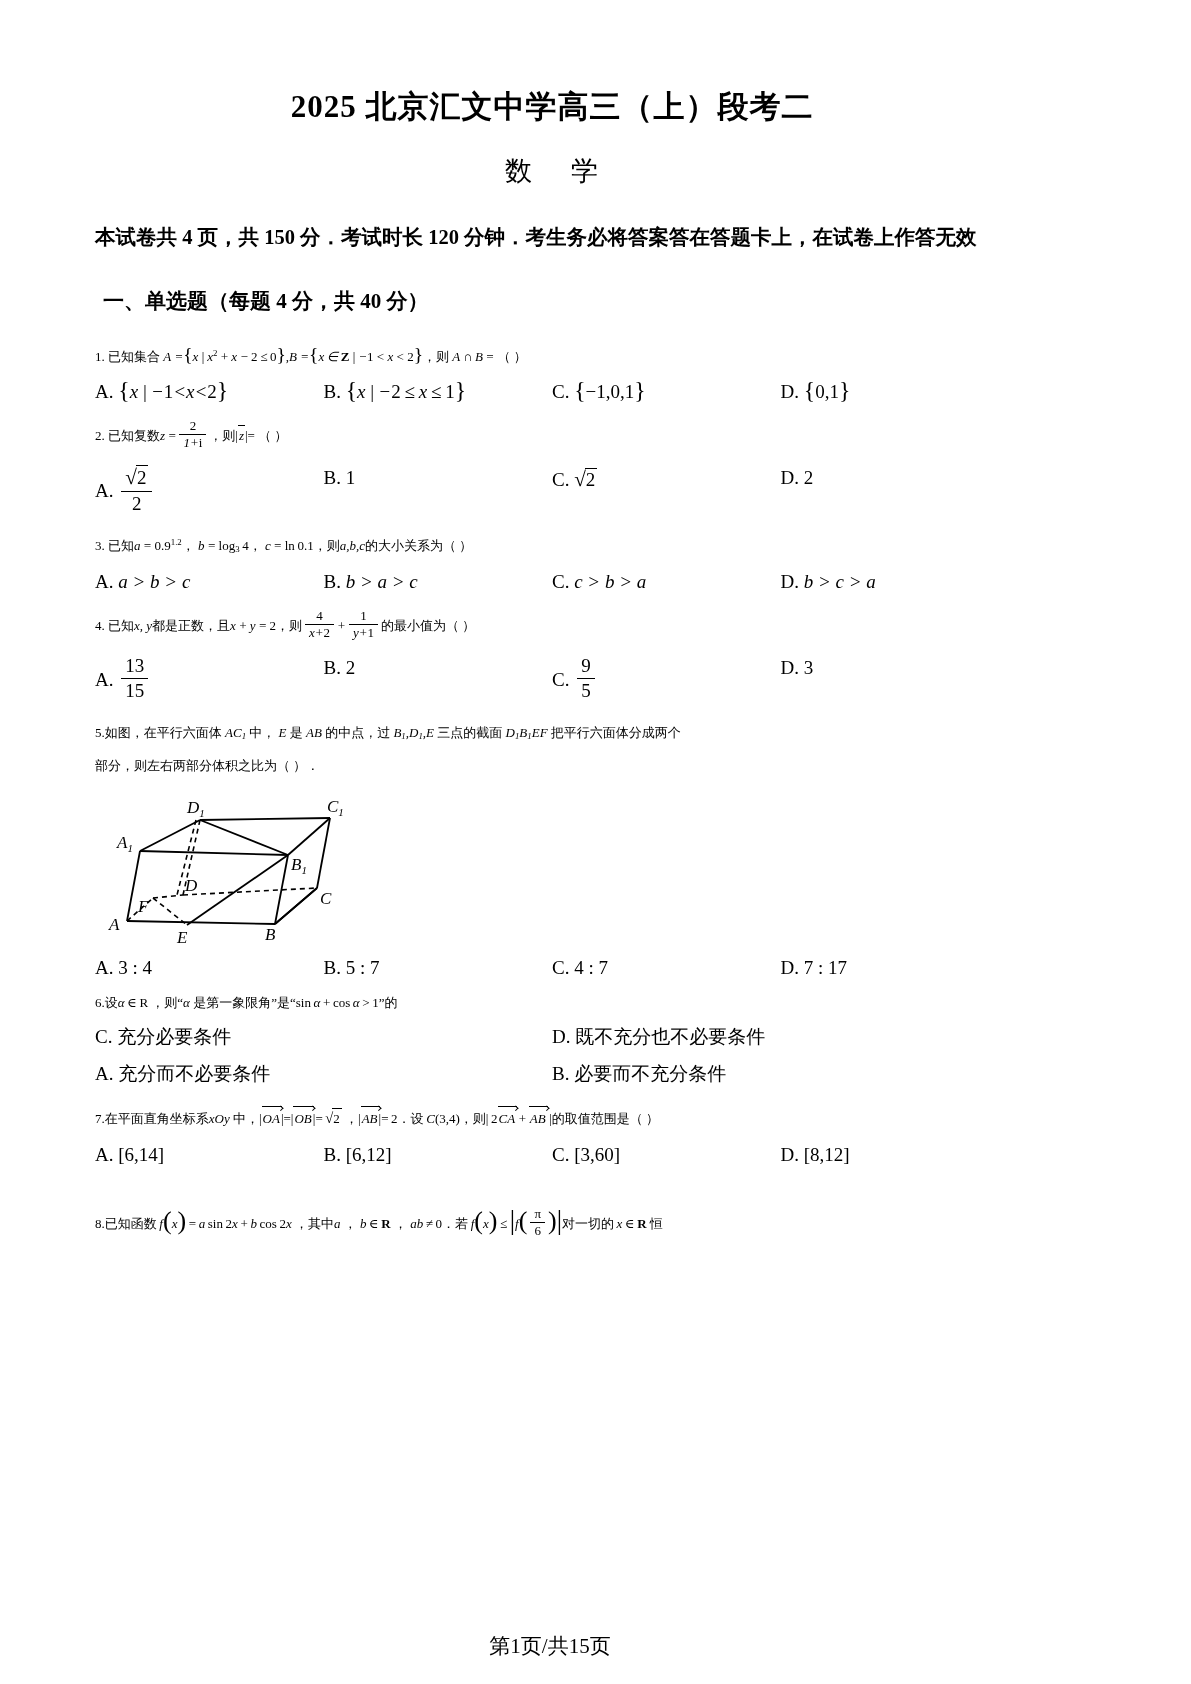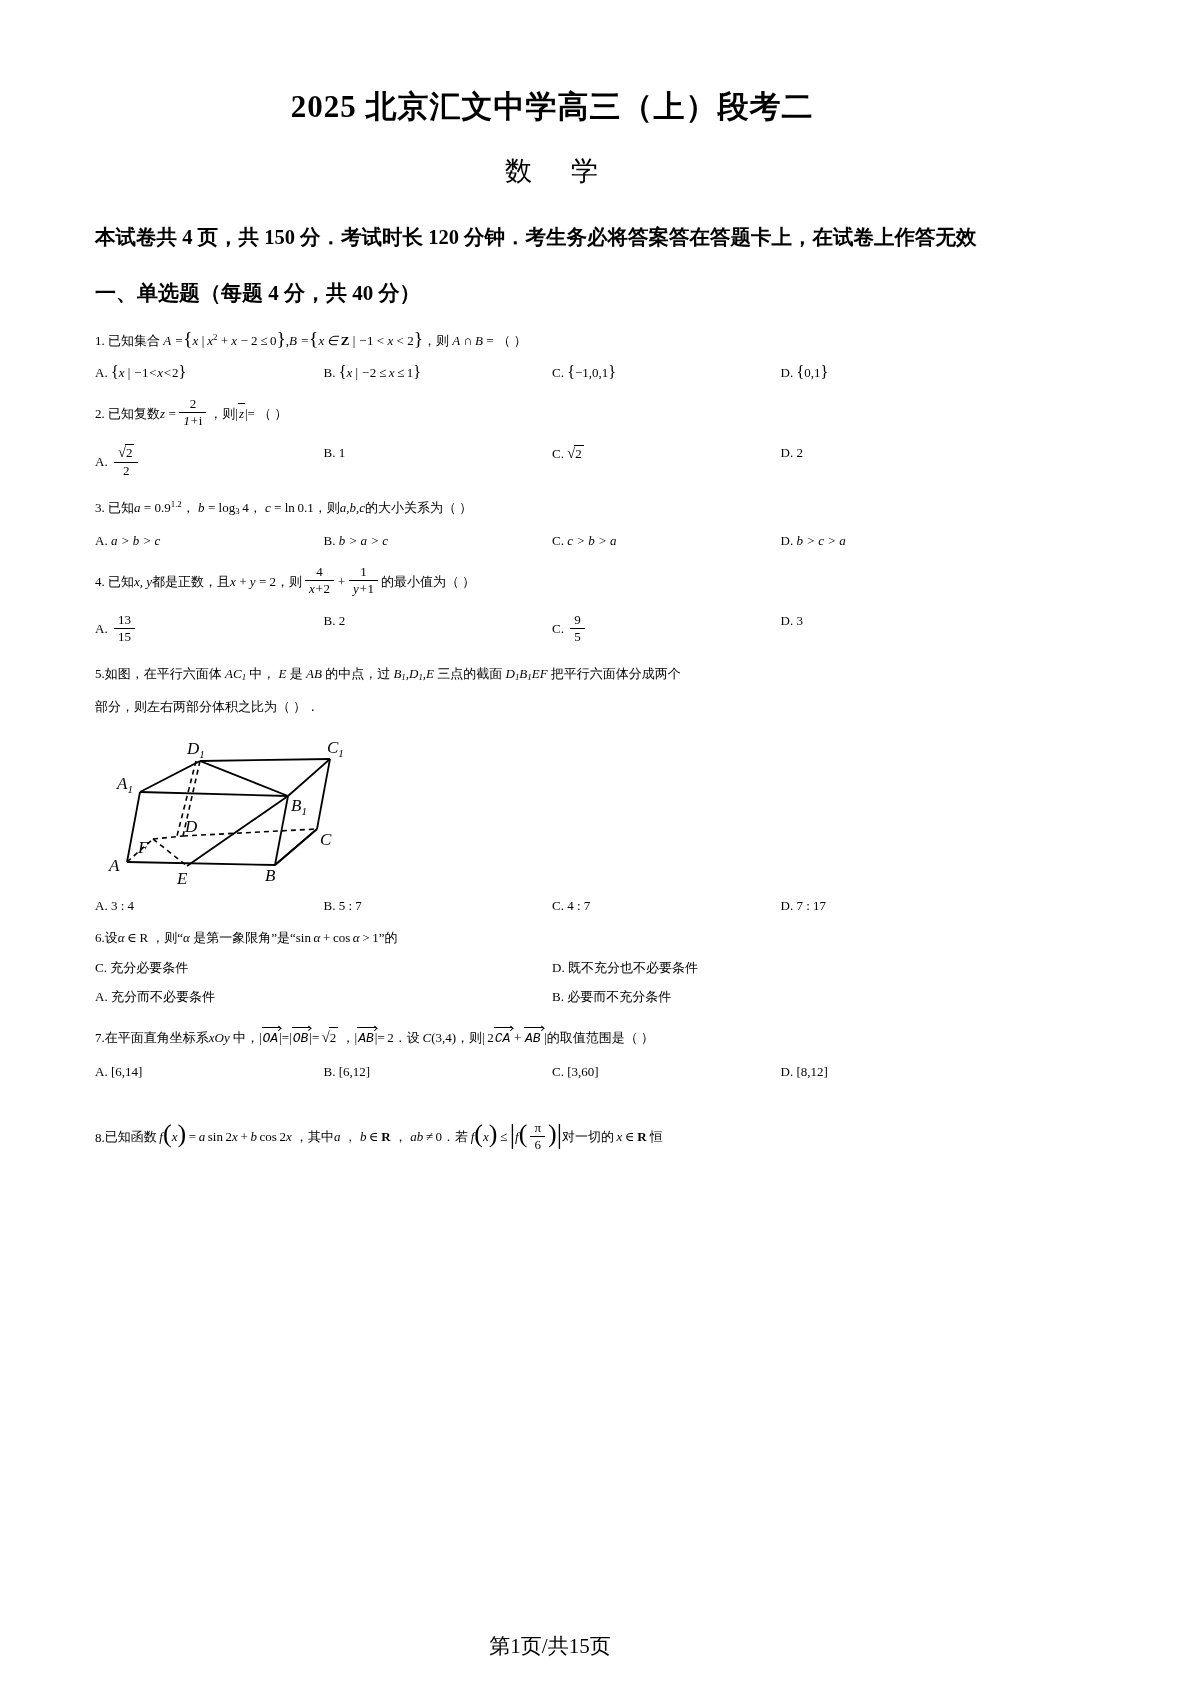--- a/index.html
+++ b/index.html
@@ -50,35 +50,35 @@
     line-height: 2.0;
     margin: 0;
     padding-top: 28px;
     text-align: justify;
   }
 
   
   .section-head {
     font-size: 21px;
     font-weight: bold;
-    margin: 0;
+    margin: 8px;
     padding-top: 16px;
     line-height: 1.9;
   }
 
   
   .q {
     font-size: 13px;
     line-height: 1.55;
     margin: 0;
     padding-top: 17px;
   }
   .opts {
     display: flex;
-    font-size: 13px;
+    font-size: 19px;
     padding-top: 14px;
     align-items: flex-start;
   }
   .opts.two-col .opt { width: 50%; }
   .opts .opt { width: 25%; box-sizing: border-box; padding-right: 6px; }
   .opts.tight { padding-top: 10px; }
 
   
   .mi { font-family: "Liberation Serif", serif; font-style: italic; }
   .mn { font-family: "Liberation Serif", serif; font-style: normal; }
@@ -102,21 +102,20 @@
     border-top: 1.2px solid #000;
     padding: 0 2px 0 1px;
     margin-left: -1px;
   }
   .sqrt-sign { font-size: 1.12em; }
   .vec {
     display: inline-block;
     position: relative;
     font-style: italic;
     padding: 0 1px;
-    font-family: Liberation Mono, monospace;
   }
   .vec::after {
     content: "";
     position: absolute;
     left: 0; right: -1px; top: -0.22em;
     border-top: 1.2px solid #000;
   }
   .vec::before {
     content: "";
     position: absolute;

